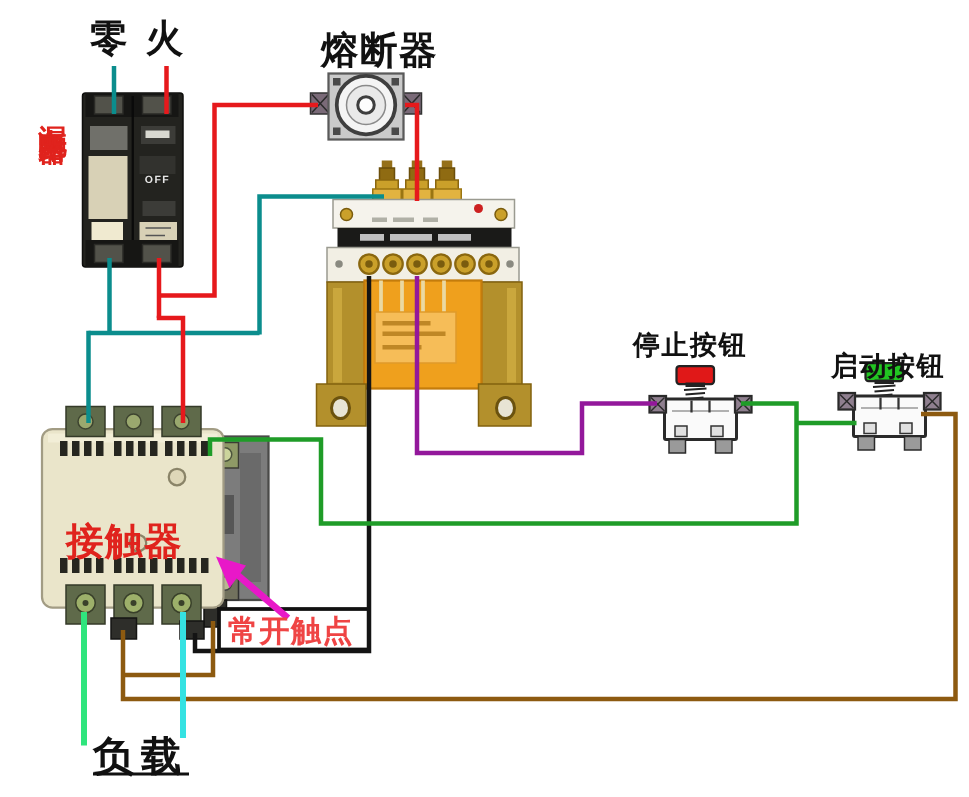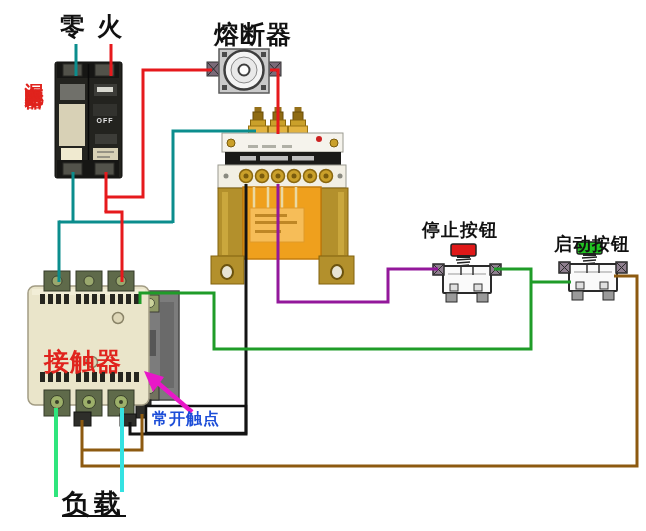--- a/index.html
+++ b/index.html
@@ -6,21 +6,21 @@
   .canvas{position:relative;width:646px;height:531px;background:#ffffff;overflow:hidden;
           font-family:"Liberation Sans","DejaVu Sans",sans-serif;}
   .canvas svg{position:absolute;left:0;top:0;}
   .lbl{position:absolute;font-weight:bold;color:#111;white-space:nowrap;line-height:1.1;}
   .lbl-big{font-size:25px;letter-spacing:1px;}
   .lbl-red-vert{color:#e0231d;font-size:19px;line-height:21px;writing-mode:vertical-rl;
                 text-orientation:upright;letter-spacing:2px;}
   .lbl-fuse{font-size:25px;letter-spacing:1px;}
   .lbl-btn{font-size:18px;letter-spacing:1px;}
   .lbl-contactor{color:#e0231d;font-size:25px;letter-spacing:1px;}
-  .lbl-magenta{color:#1d4ed8;font-size:16px;letter-spacing:1px;}
+  .lbl-magenta{color:#ef4444;font-size:20px;letter-spacing:1px;}
   .lbl-load{font-size:27px;letter-spacing:5px;text-decoration:underline;}
   .lbl-off{color:#e5e5e5;font-size:7px;letter-spacing:1px;text-align:center;width:24px;}
 </style>
 </head>
 <body>
 
 <div class="canvas">
 
 <svg width="646" height="531" viewBox="0 0 646 531">
 

